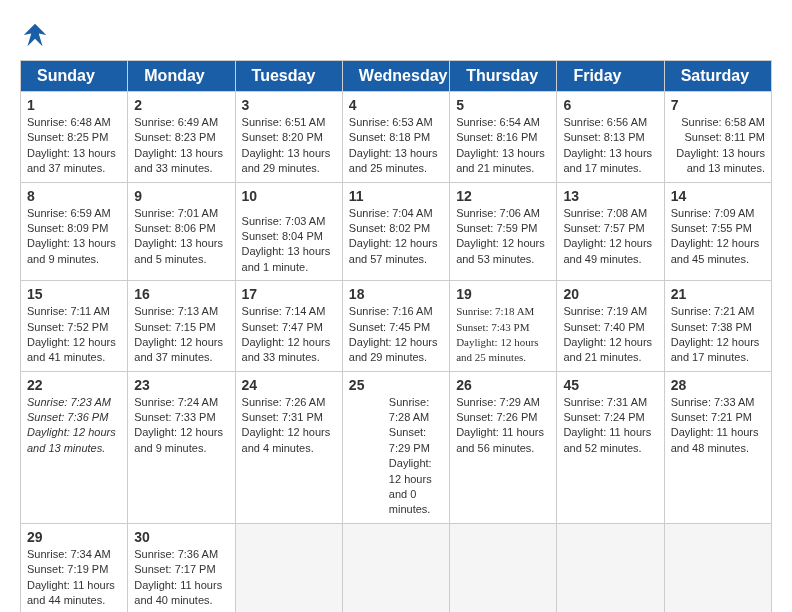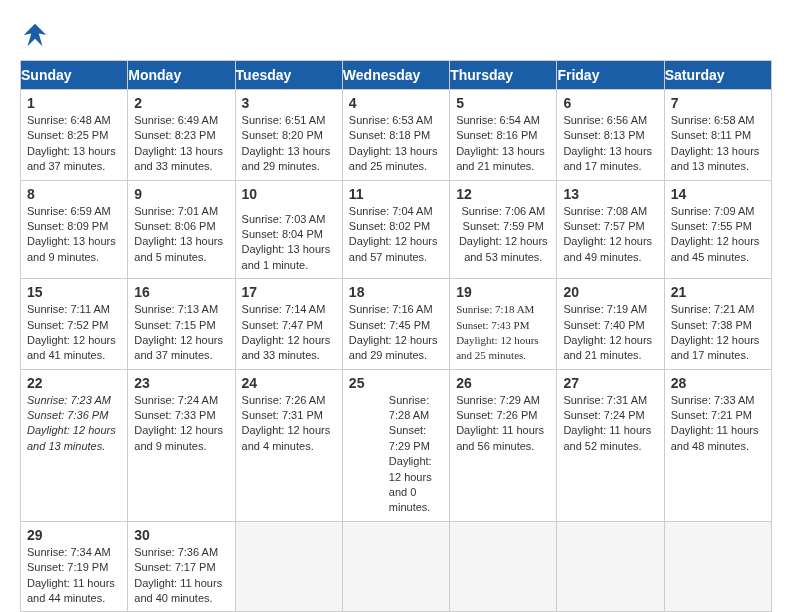--- a/index.html
+++ b/index.html
@@ -47,24 +47,24 @@
       color: #555;
     }
     .calendar-table {
       width: 100%;
       border-collapse: collapse;
       table-layout: fixed;
     }
     .calendar-table th {
       background-color: #1a5ea8;
       color: #fff;
-      font-size: 14px;
+      font-size: 16px;
       font-weight: bold;
       text-align: left;
-      padding: 6px 0;
+      padding: 6px 16px;
       border: 1px solid #ccc;
     }
     .calendar-table td {
       vertical-align: top;
       border: 1px solid #ccc;
       padding: 5px 6px;
       font-size: 10px;
       color: #333;
       height: 80px;
       background: #fff;
@@ -154,21 +154,21 @@
         </td>
         <td>
           <span class="day-number">6</span>
           <div class="day-info" style="white-space: pre-line;">Sunrise: 6:56 AM
 Sunset: 8:13 PM
 Daylight: 13 hours
 and 17 minutes.</div>
         </td>
         <td>
           <span class="day-number">7</span>
-          <div class="day-info" style="white-space: pre-line;">Sunrise: 6:58 AM
+          <div class="day-info" style="white-space: pre-line; text-align: right;">Sunrise: 6:58 AM
 Sunset: 8:11 PM
 Daylight: 13 hours
 and 13 minutes.</div>
         </td>
       </tr>
       <tr>
         <td>
           <span class="day-number">8</span>
           <div class="day-info" style="white-space: pre-line;">Sunrise: 6:59 AM
 Sunset: 8:09 PM
@@ -191,21 +191,21 @@
         </td>
         <td>
           <span class="day-number">11</span>
           <div class="day-info" style="white-space: pre-line;">Sunrise: 7:04 AM
 Sunset: 8:02 PM
 Daylight: 12 hours
 and 57 minutes.</div>
         </td>
         <td>
           <span class="day-number">12</span>
-          <div class="day-info" style="white-space: pre-line; text-align: center;">Sunrise: 7:06 AM
+          <div class="day-info" style="white-space: pre-line;">Sunrise: 7:06 AM
 Sunset: 7:59 PM
 Daylight: 12 hours
 and 53 minutes.</div>
         </td>
         <td>
           <span class="day-number">13</span>
           <div class="day-info" style="white-space: pre-line;">Sunrise: 7:08 AM
 Sunset: 7:57 PM
 Daylight: 12 hours
 and 49 minutes.</div>
@@ -299,21 +299,21 @@
 and 0 minutes.</div>
         </td>
         <td>
           <span class="day-number">26</span>
           <div class="day-info" style="white-space: pre-line;">Sunrise: 7:29 AM
 Sunset: 7:26 PM
 Daylight: 11 hours
 and 56 minutes.</div>
         </td>
         <td>
-          <span class="day-number">27</span>
+          <span class="day-number">45</span>
           <div class="day-info" style="white-space: pre-line;">Sunrise: 7:31 AM
 Sunset: 7:24 PM
 Daylight: 11 hours
 and 52 minutes.</div>
         </td>
         <td>
           <span class="day-number">28</span>
           <div class="day-info" style="white-space: pre-line;">Sunrise: 7:33 AM
 Sunset: 7:21 PM
 Daylight: 11 hours

